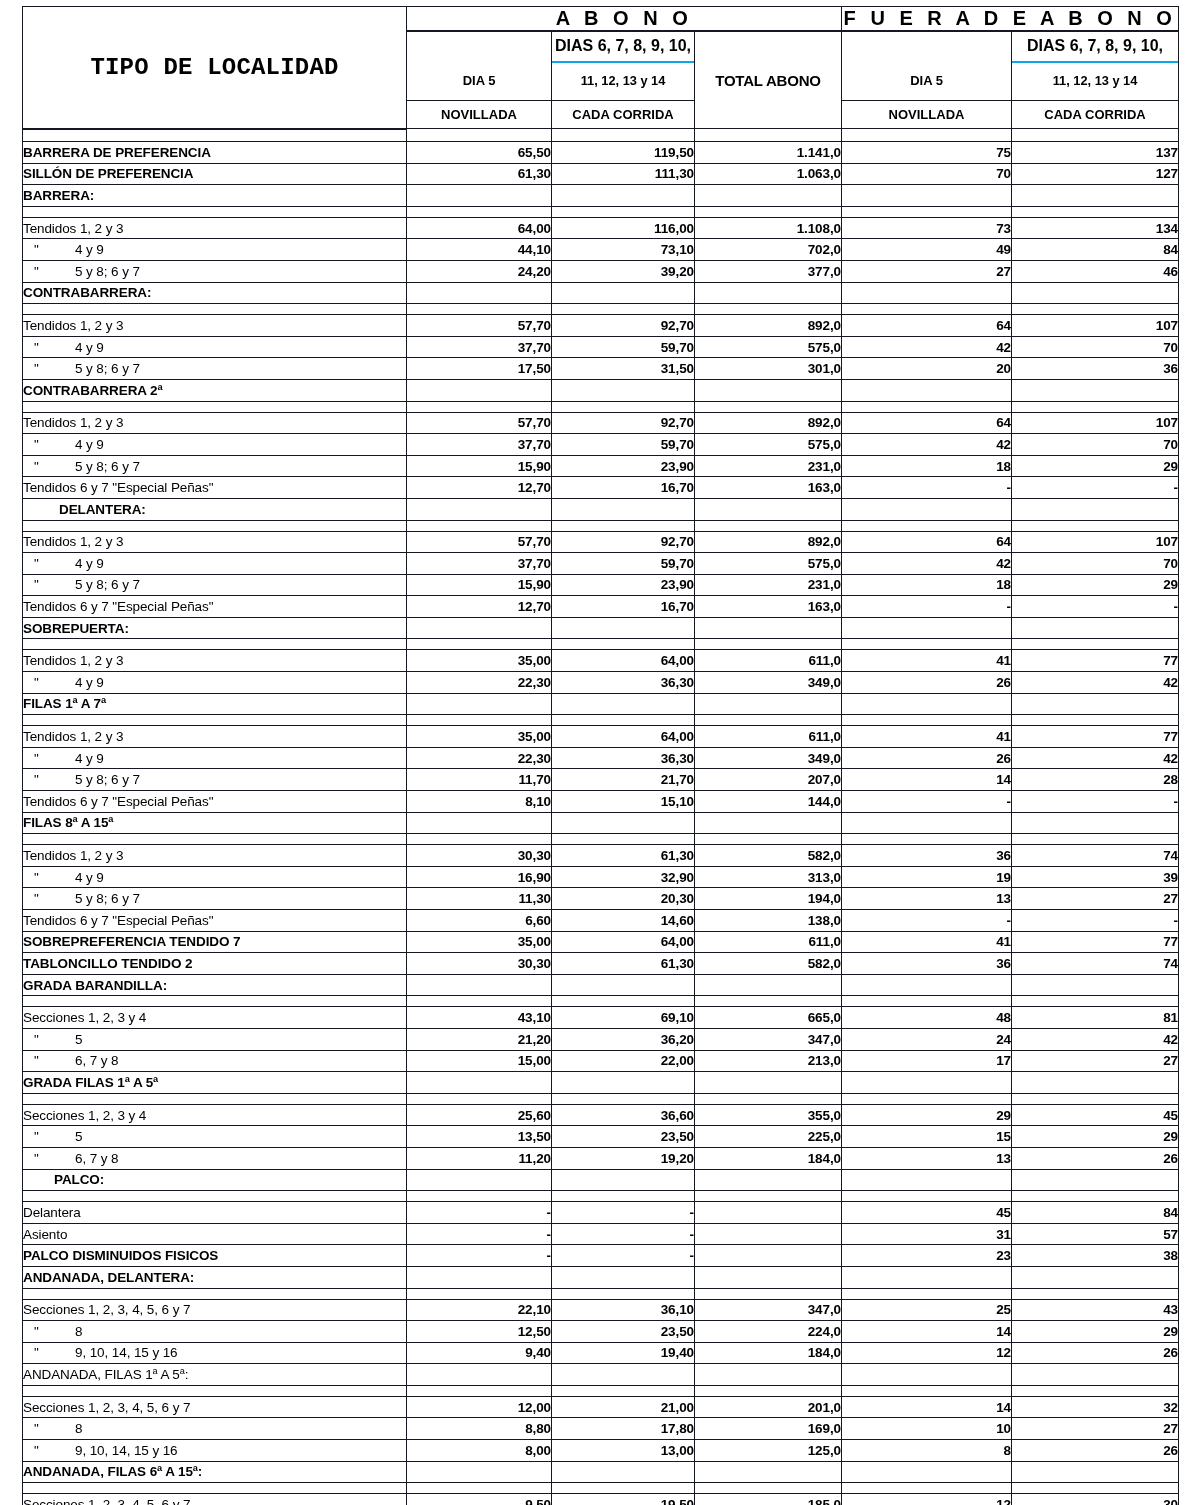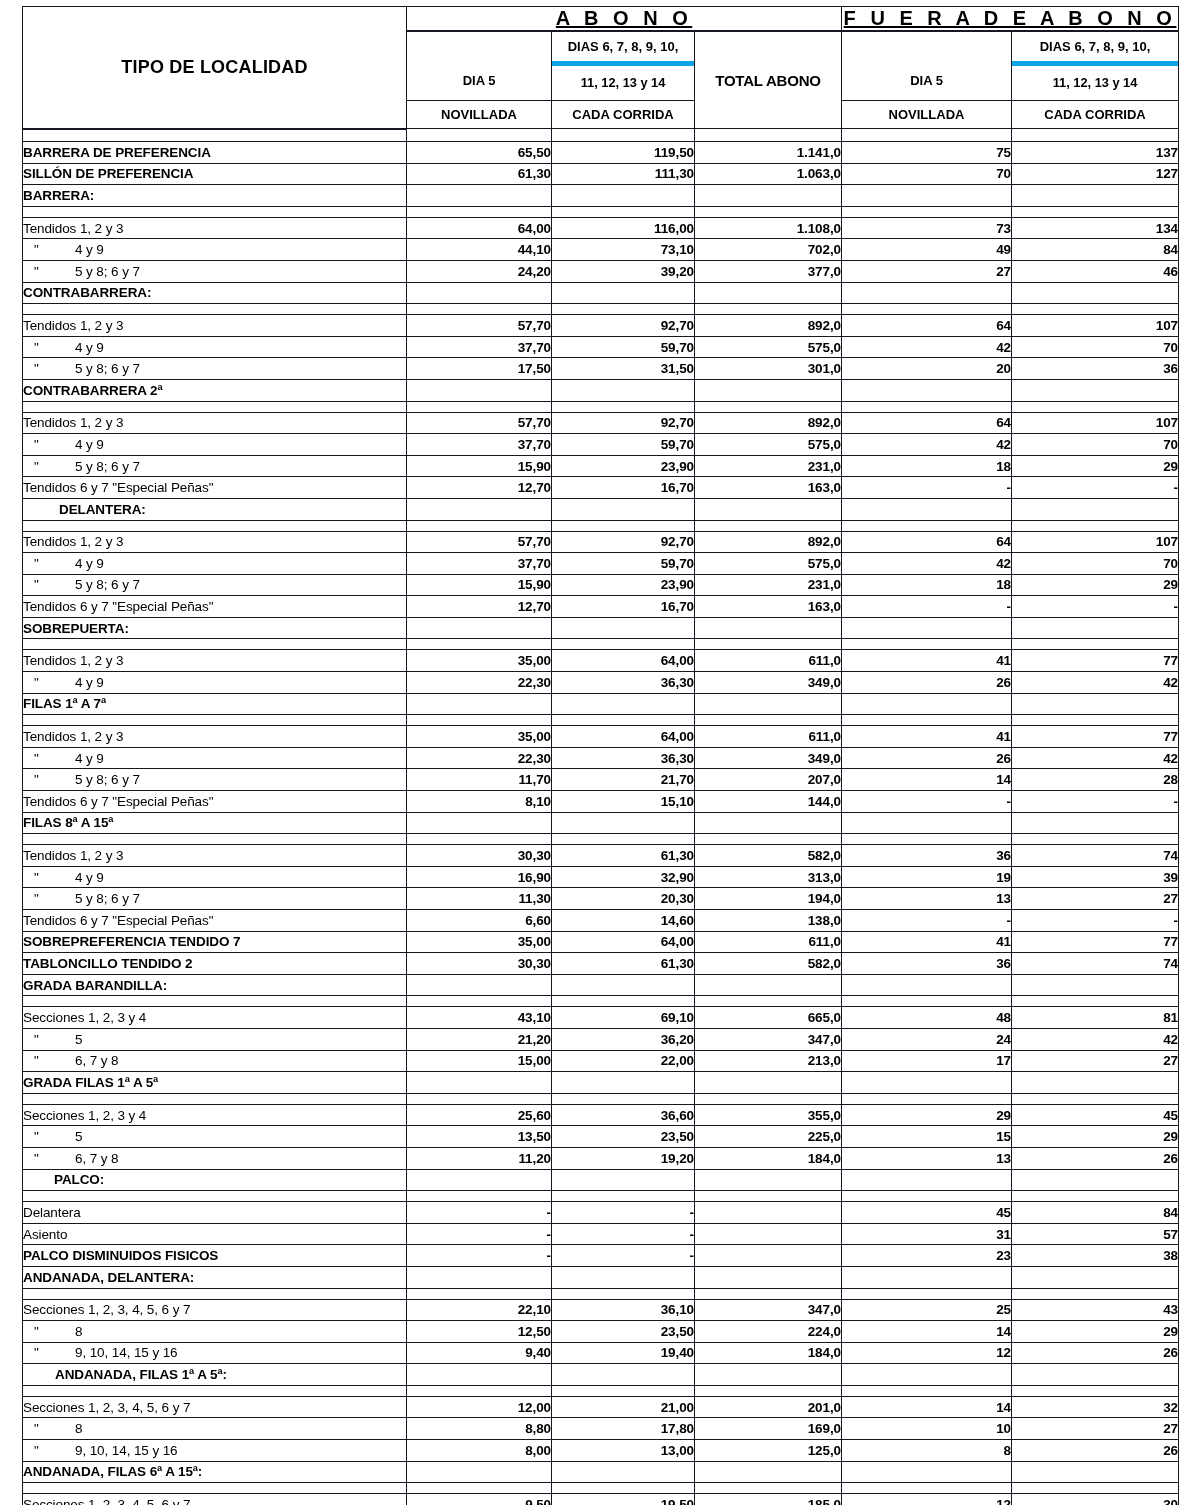--- a/index.html
+++ b/index.html
@@ -55,28 +55,28 @@
     background: #ffffff;
   }
 
   .grp-title {
     height: 20px;
     font-size: 20px;
     letter-spacing: 4.5px;
     font-weight: bold;
     border-bottom: 2px solid #141820 !important;
     padding-bottom: 2px;
-    text-decoration: underline;
   }
 
   .th-localidad {
-    font-size: 18px;
+    font-size: 24px;
     letter-spacing: 0.2px;
     border-bottom: 2px solid #141820 !important;
     position: relative;
+    font-family: Liberation Mono, monospace;
   }
 
   .hdr-stack {
     display: flex;
     flex-direction: column;
     height: 96px;
   }
   .hdr-top {
     flex: 0 0 29px;
     display: flex;
@@ -99,22 +99,22 @@
     display: flex;
     align-items: center;
     justify-content: center;
     font-size: 13px;
     border-top: 1px solid #141820;
   }
 
   .th-sub { height: 96px; vertical-align: top; }
 
   .th-days .hdr-top {
-    border-bottom: 5px solid #0ea5e9;
-    font-size: 13px;
+    border-bottom: 2px solid #0ea5e9;
+    font-size: 16px;
     white-space: nowrap;
   }
   .th-days .hdr-mid { font-size: 12.8px; }
 
   .th-total {
     font-size: 15px;
     letter-spacing: -0.2px;
     text-align: center;
     white-space: nowrap;
   }
@@ -703,21 +703,21 @@
         </tr>
         <tr class="r-item">
           <td class="cell-label"><span class="qmark">&nbsp;&nbsp;&nbsp;"</span>9, 10, 14, 15 y 16</td>
           <td class="cell-num">9,40</td>
           <td class="cell-num">19,40</td>
           <td class="cell-num">184,0</td>
           <td class="cell-num">12</td>
           <td class="cell-num">26</td>
         </tr>
         <tr class="r-head">
-          <td class="cell-label" style="font-weight: bold; padding-left: 32px;">ANDANADA, FILAS 1<sup class="ord">a</sup> A 5<sup class="ord">a</sup>:</td>
+          <td class="cell-label" style="font-weight: normal;">ANDANADA, FILAS 1<sup class="ord">a</sup> A 5<sup class="ord">a</sup>:</td>
           <td class="cell-num"></td>
           <td class="cell-num"></td>
           <td class="cell-num"></td>
           <td class="cell-num"></td>
           <td class="cell-num"></td>
         </tr>
         <tr class="r-gap">
           <td></td>
           <td></td>
           <td></td>

